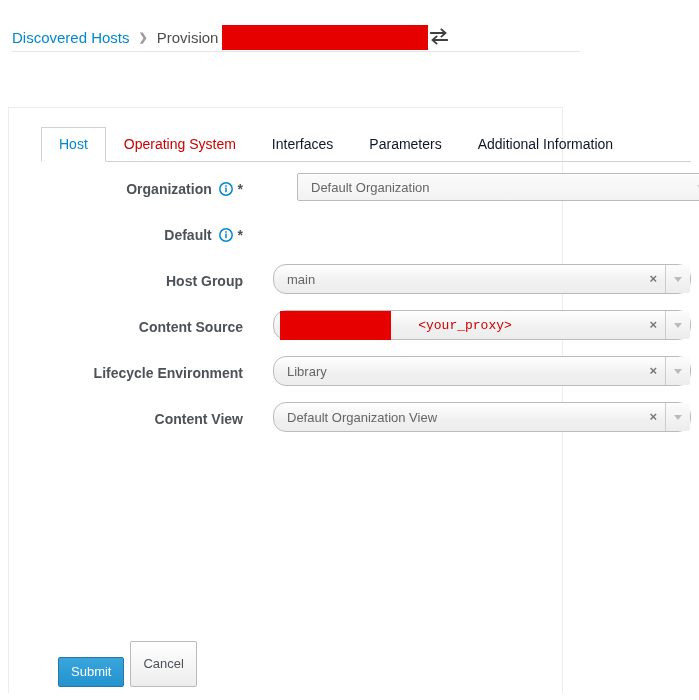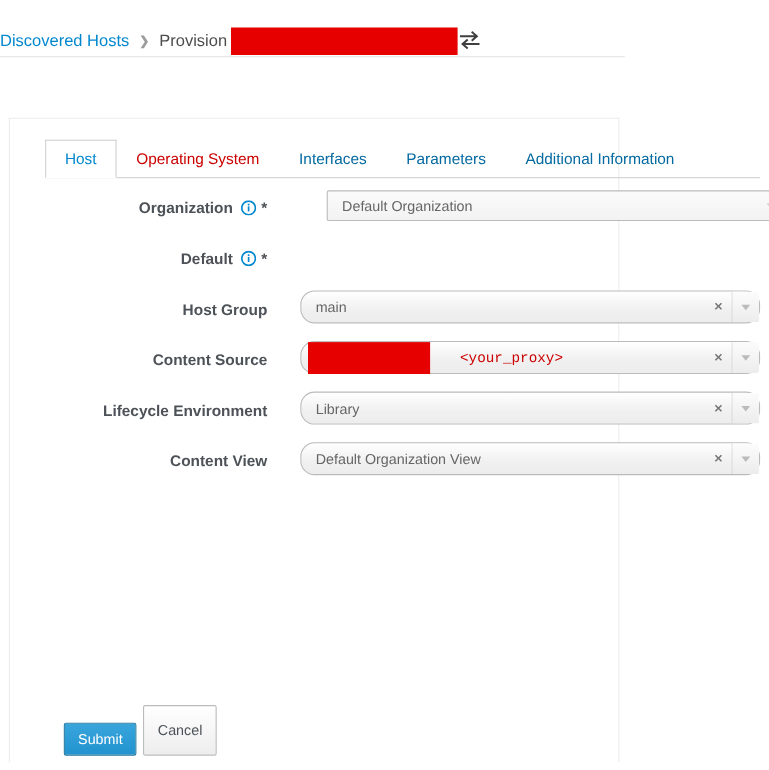--- a/index.html
+++ b/index.html
@@ -13,21 +13,21 @@
     font-family: "Liberation Sans", sans-serif;
     font-size: 13px;
     color: #333333;
     overflow: hidden;
     position: relative;
   }
 
   
   .breadcrumb-bar {
     position: absolute;
-    left: 0; top: 0;
+    left: 12px; top: 0;
     width: 568px;
     height: 52px;
     background: #ffffff;
     border-bottom: 1px solid #e5e5e5;
     box-sizing: border-box;
   }
   .breadcrumb {
     position: absolute;
     left: 0; top: 25px;
     height: 24px;
@@ -92,21 +92,21 @@
     top: 19px;
     width: 650px;
     height: 34px;
     border-bottom: 1px solid #d1d1d1;
     display: flex;
     align-items: flex-end;
   }
   .tab {
     padding: 7px 17px 8px 17px;
     font-size: 14px;
-    color: #0369a1;
+    color: #0f172a;
     cursor: pointer;
     line-height: 18px;
     border: 1px solid transparent;
     margin-bottom: -1px;
     white-space: nowrap;
   }
   .tab.active {
     color: #0088ce;
     background: #ffffff;
     border: 1px solid #d1d1d1;

